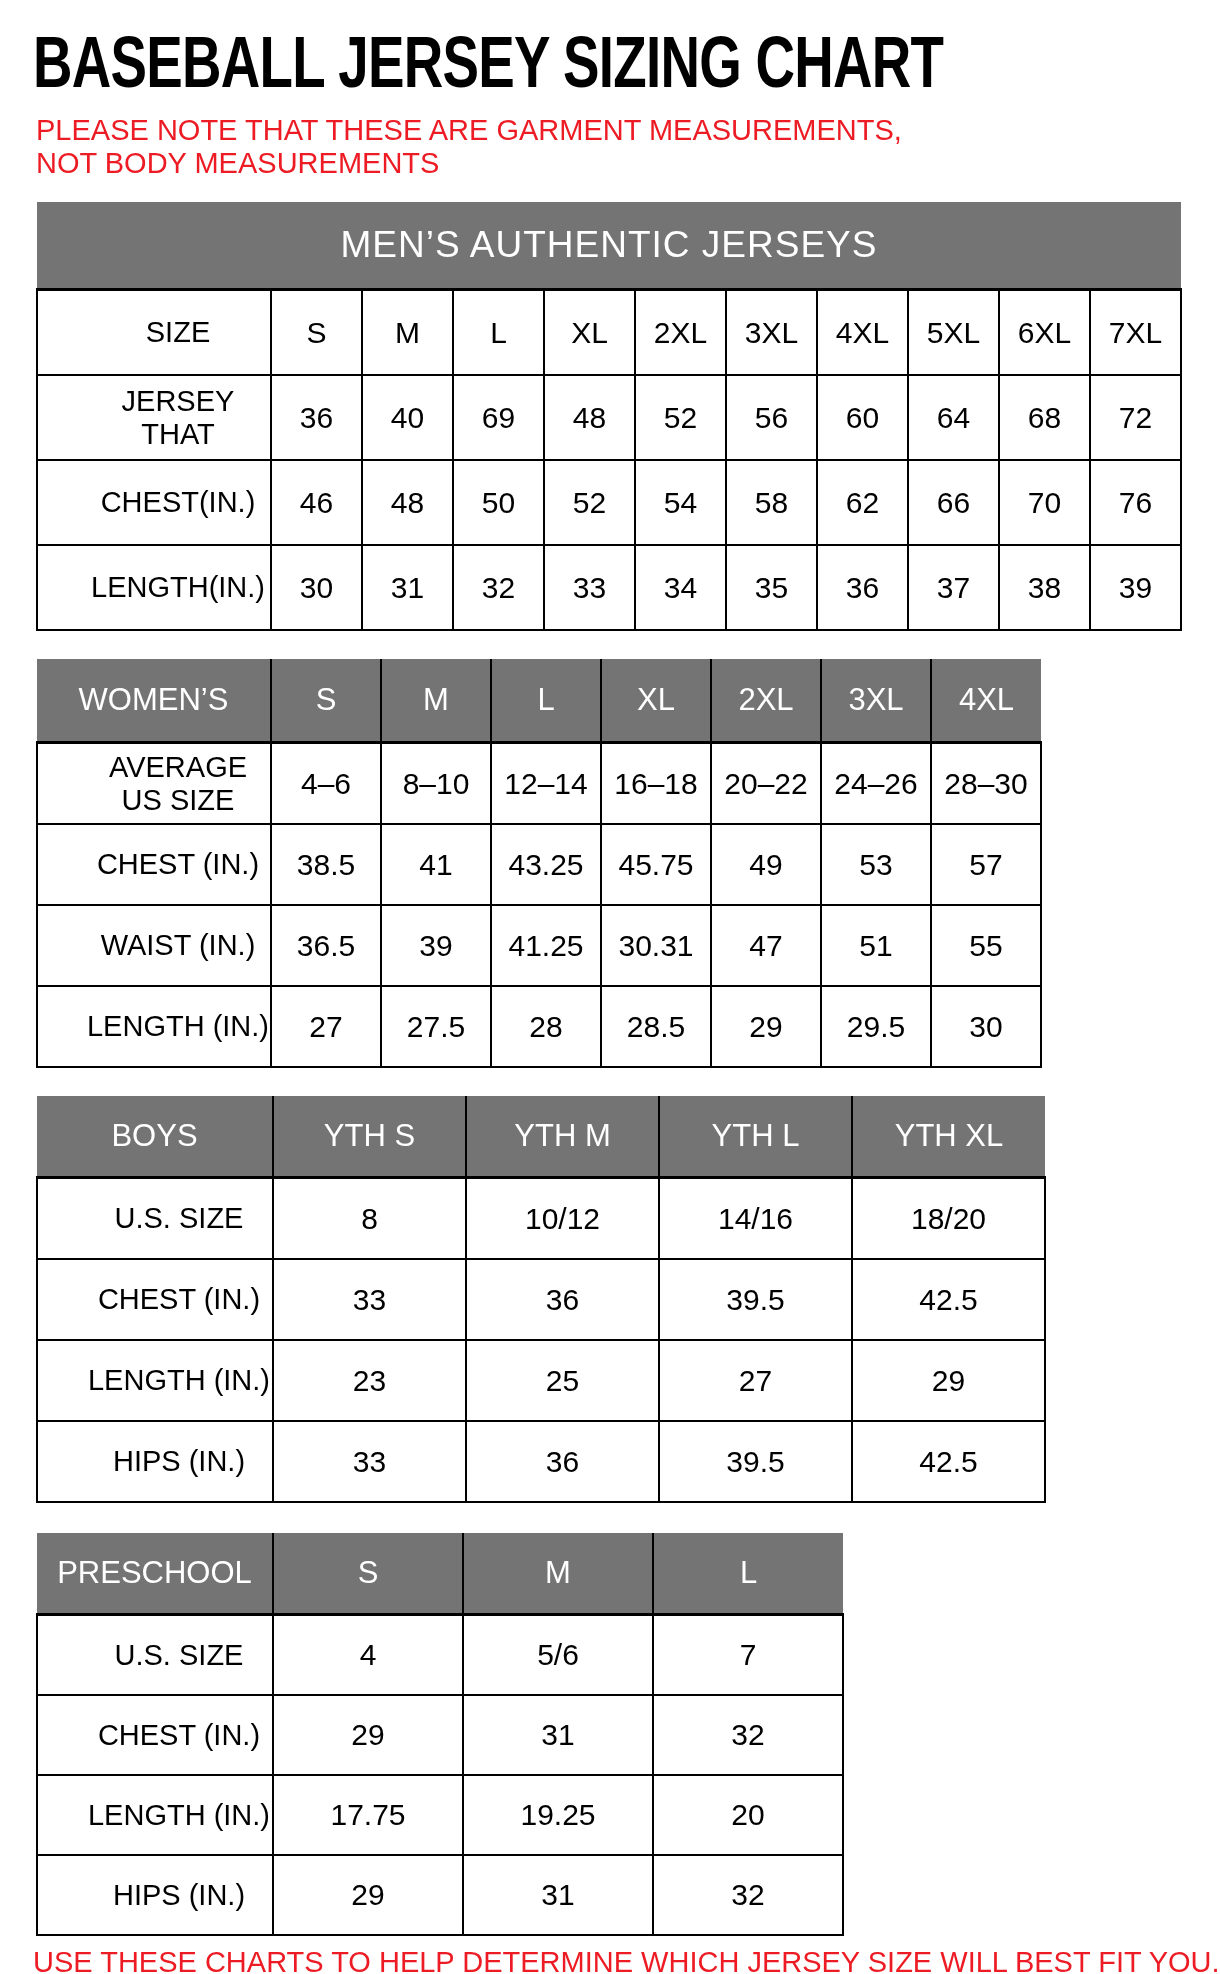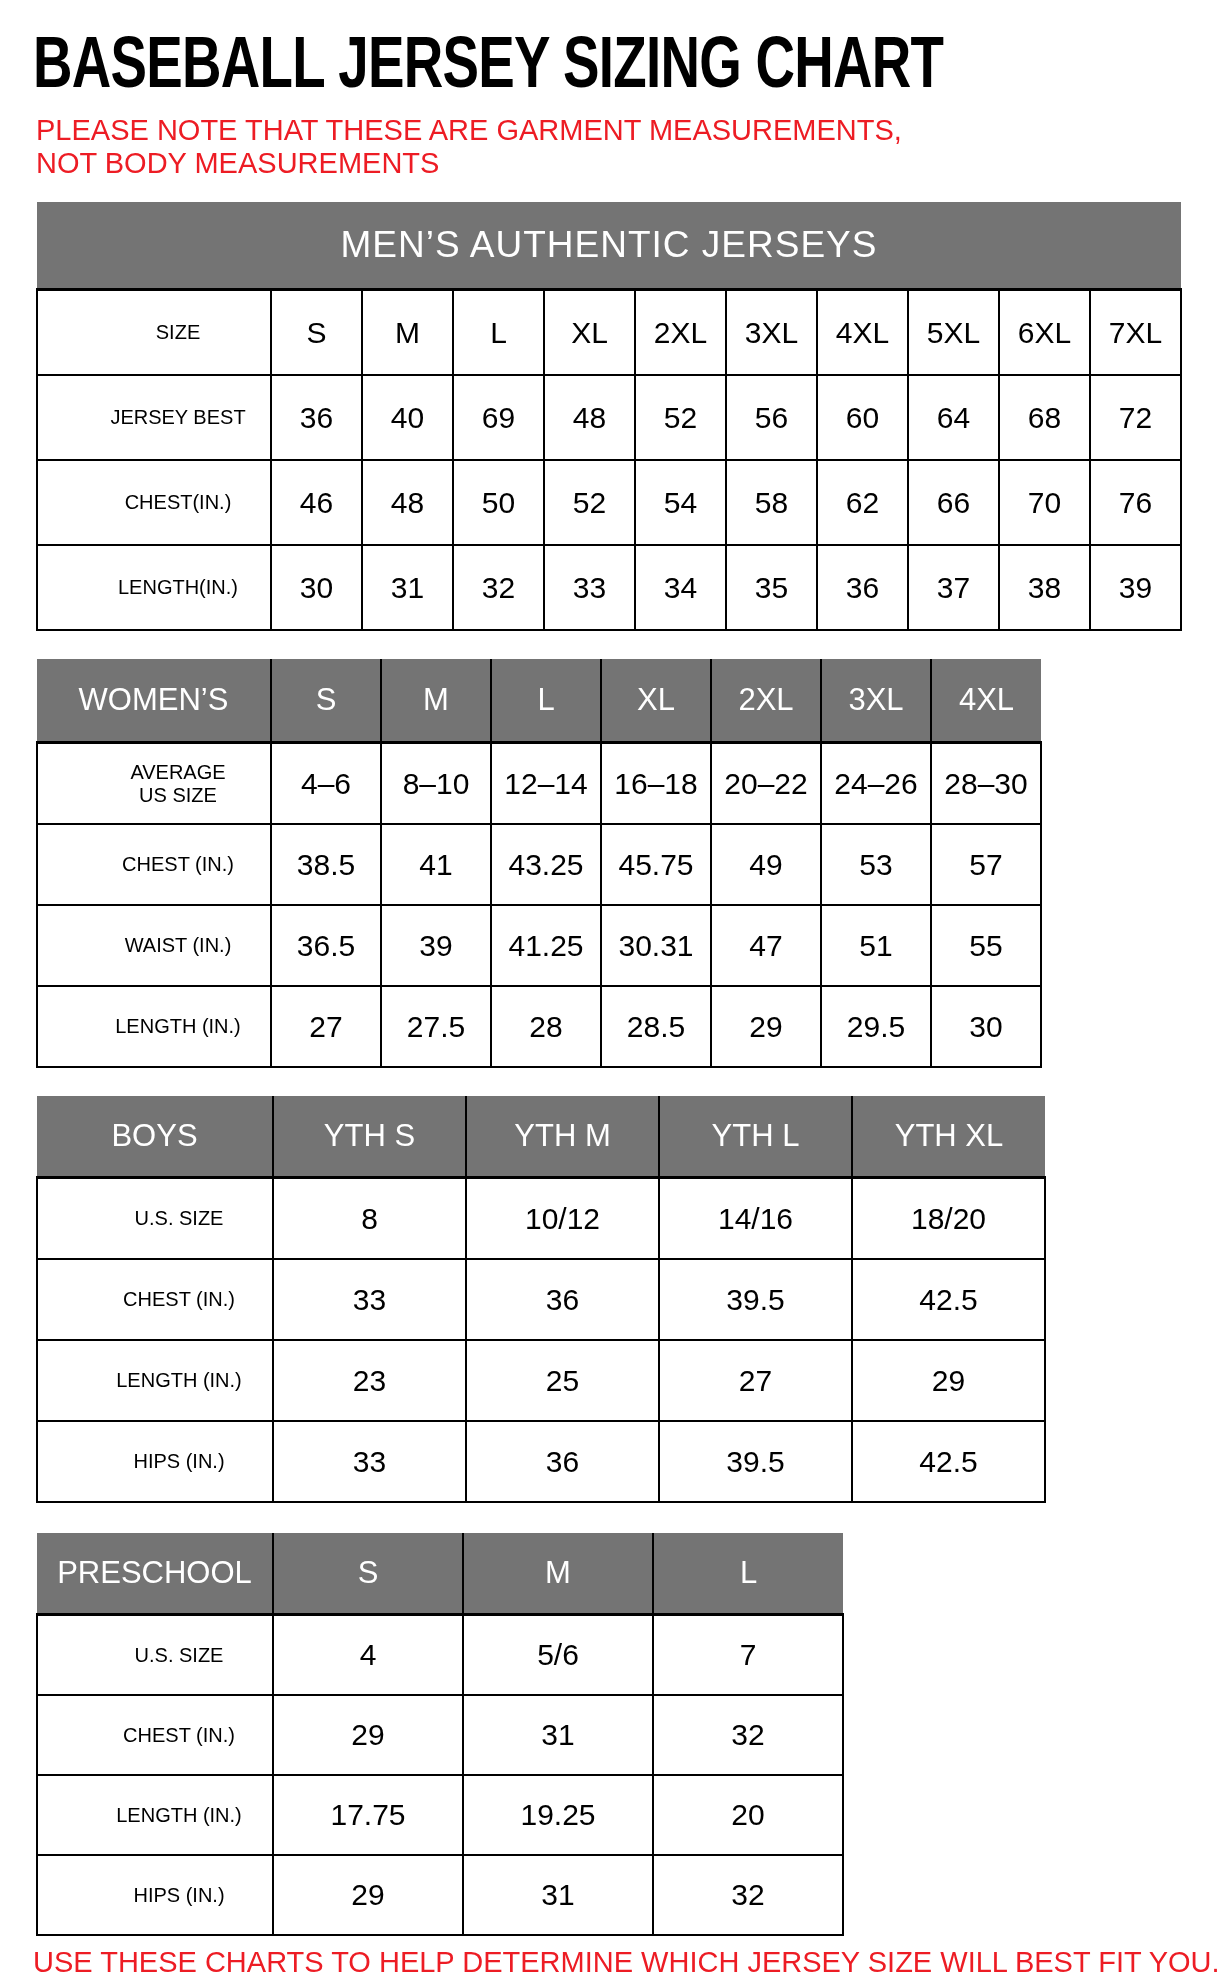--- a/index.html
+++ b/index.html
@@ -26,21 +26,21 @@
     background:#747474;color:#ffffff;font-weight:400;font-size:31px;
     border:none;border-left:2px solid #000;border-bottom:3px solid #000;
     text-align:center;vertical-align:middle;padding:0;
   }
   table.sizing th:first-child{border-left:none;}
   table.sizing th.banner{font-size:37px;letter-spacing:1px;border-left:none;}
   table.sizing td{
     border:2px solid #000;text-align:center;vertical-align:middle;
     font-size:30px;padding:0;background:#ffffff;
   }
-  table.sizing td.label{font-size:20px;padding-left:48px;}
+  table.sizing td.label{font-size:29px;padding-left:48px;}
   table.sizing td.label span{
     display:inline-block;max-width:200px;line-height:1.15;white-space:pre-line;
   }
   table.sizing td.val span{display:inline-block;line-height:1.1;}
   .footer-note{
     margin:10px 0 0 33px;font-size:29px;color:#ed1c24;white-space:nowrap;font-weight:400;
   }
 </style>
 </head>
 <body>
@@ -77,21 +77,21 @@
             <td class="val" style="height: 83px;"><span>L</span></td>
             <td class="val" style="height: 83px;"><span>XL</span></td>
             <td class="val" style="height: 83px;"><span>2XL</span></td>
             <td class="val" style="height: 83px;"><span>3XL</span></td>
             <td class="val" style="height: 83px;"><span>4XL</span></td>
             <td class="val" style="height: 83px; text-decoration: underline;"><span>5XL</span></td>
             <td class="val" style="height: 83px;"><span>6XL</span></td>
             <td class="val" style="height: 83px;"><span>7XL</span></td>
           </tr>
           <tr>
-            <td class="label" style="height: 83px;"><span>JERSEY BEST</span></td>
+            <td class="label" style="height: 83px;"><span>JERSEY THAT</span></td>
             <td class="val" style="height: 83px;"><span>36</span></td>
             <td class="val" style="height: 83px;"><span>40</span></td>
             <td class="val" style="height: 83px;"><span>69</span></td>
             <td class="val" style="height: 83px;"><span>48</span></td>
             <td class="val" style="height: 83px;"><span>52</span></td>
             <td class="val" style="height: 83px;"><span>56</span></td>
             <td class="val" style="height: 83px; text-decoration: underline;"><span>60</span></td>
             <td class="val" style="height: 83px;"><span>64</span></td>
             <td class="val" style="height: 83px;"><span>68</span></td>
             <td class="val" style="height: 83px;"><span>72</span></td>

